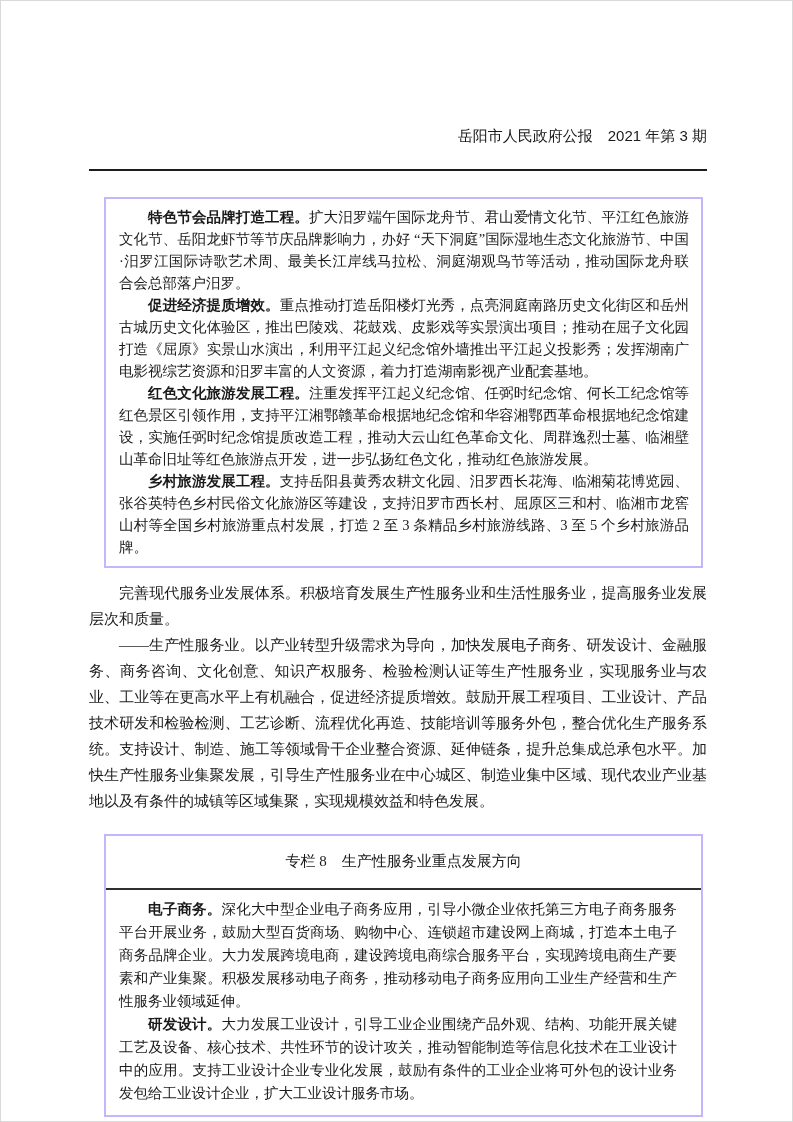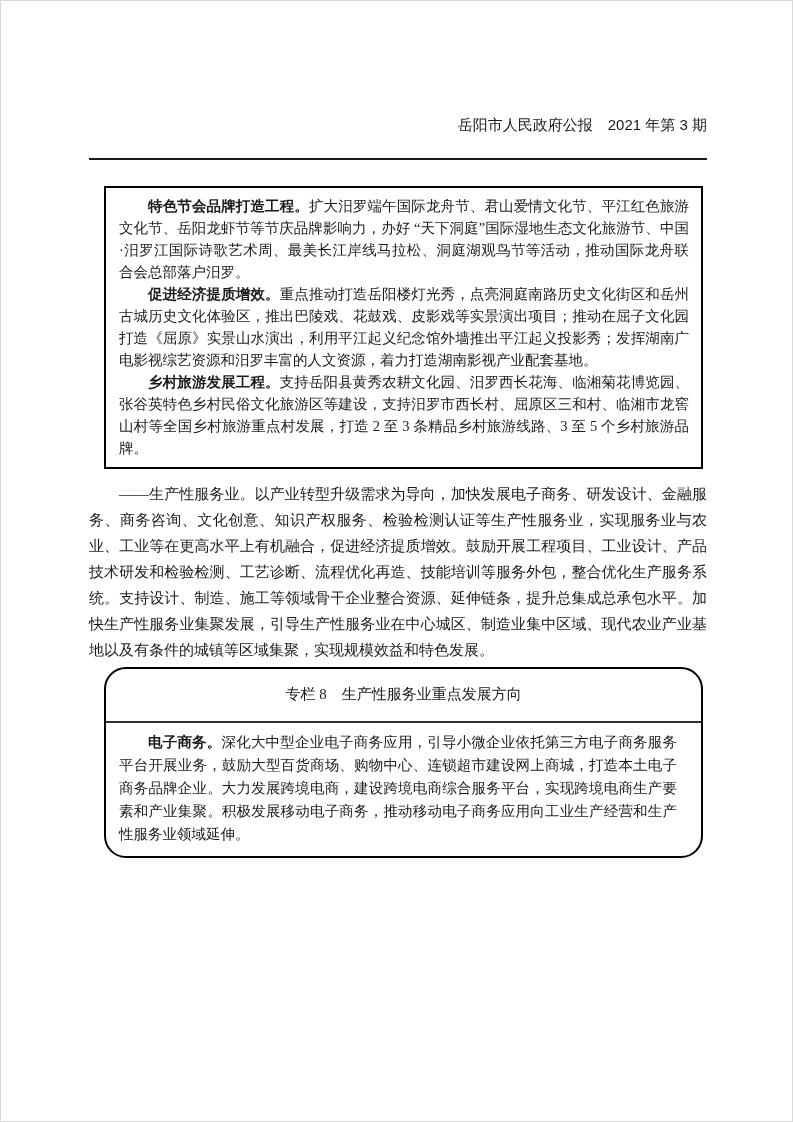--- a/index.html
+++ b/index.html
@@ -8,37 +8,37 @@
     background: #ffffff;
     border: 1px solid #d9d9d9;
     color: #1a1a1a;
     font-family: "Liberation Serif", "DejaVu Serif", serif;
     position: relative;
     overflow: hidden;
   }
   .page {
     position: absolute;
     left: 88px;
-    top: 0;
+    top: 11px;
     width: 618px;
   }
   .header {
     padding-top: 95px;
     text-align: right;
     font-family: "Liberation Sans", "DejaVu Sans", sans-serif;
     font-size: 15px;
     line-height: 19px;
     white-space: pre;
   }
   .header-rule {
     border-bottom: 2px solid #1c1c1c;
     margin-top: 5px;
   }
   .box {
-    border: 2px solid #000000;
+    border: 2px solid #c4b5fd;
     margin-left: 15px;
     margin-right: 4px;
   }
   .box1 {
     margin-top: 26px;
     padding: 7px 12px 8px 13px;
   }
   .box p {
     font-size: 14.5px;
     line-height: 22px;
@@ -57,22 +57,21 @@
   .main-text p {
     font-size: 15px;
     line-height: 26px;
     text-align: justify;
     text-justify: inter-ideograph;
     text-indent: 2em;
   }
   .main-text p + p {
   }
   .box2 {
-    margin-top: 4px;
-    border-radius: 22px;
+    margin-top: 20px;
   }
   .box2-title {
     text-align: center;
     font-size: 15px;
     padding: 16px 0 17px 0;
     border-bottom: 2px solid #2f2f2f;
     white-space: pre;
   }
   .box2-content {
     padding: 8px 24px 10px 13px;
@@ -87,27 +86,30 @@
 <div class="page">
 
   <div class="header">
     <span>岳阳市人民政府公报　2021 年第 3 期</span>
   </div>
   <div class="header-rule"></div>
 
   <div class="box box1">
     <p><b class="lead">特色节会品牌打造工程。</b><span>扩大汨罗端午国际龙舟节、君山爱情文化节、平江红色旅游文化节、岳阳龙虾节等节庆品牌影响力，办好 “天下洞庭”国际湿地生态文化旅游节、中国·汨罗江国际诗歌艺术周、最美长江岸线马拉松、洞庭湖观鸟节等活动，推动国际龙舟联合会总部落户汨罗。</span></p>
     <p><b class="lead">促进经济提质增效。</b><span>重点推动打造岳阳楼灯光秀，点亮洞庭南路历史文化街区和岳州古城历史文化体验区，推出巴陵戏、花鼓戏、皮影戏等实景演出项目；推动在屈子文化园打造《屈原》实景山水演出，利用平江起义纪念馆外墙推出平江起义投影秀；发挥湖南广电影视综艺资源和汨罗丰富的人文资源，着力打造湖南影视产业配套基地。</span></p>
+    <p><b class="lead">红色文化旅游发展工程。</b><span>注重发挥平江起义纪念馆、任弼时纪念馆、何长工纪念馆等红色景区引领作用，支持平江湘鄂赣革命根据地纪念馆和华容湘鄂西革命根据地纪念馆建设，实施任弼时纪念馆提质改造工程，推动大云山红色革命文化、周群逸烈士墓、临湘壁山革命旧址等红色旅游点开发，进一步弘扬红色文化，推动红色旅游发展。</span></p>
     <p><b class="lead">乡村旅游发展工程。</b><span>支持岳阳县黄秀农耕文化园、汨罗西长花海、临湘菊花博览园、张谷英特色乡村民俗文化旅游区等建设，支持汨罗市西长村、屈原区三和村、临湘市龙窖山村等全国乡村旅游重点村发展，打造 2 至 3 条精品乡村旅游线路、3 至 5 个乡村旅游品牌。</span></p>
   </div>
 
   <div class="main-text">
+    <p>完善现代服务业发展体系。积极培育发展生产性服务业和生活性服务业，提高服务业发展层次和质量。</p>
     <p>——生产性服务业。以产业转型升级需求为导向，加快发展电子商务、研发设计、金融服务、商务咨询、文化创意、知识产权服务、检验检测认证等生产性服务业，实现服务业与农业、工业等在更高水平上有机融合，促进经济提质增效。鼓励开展工程项目、工业设计、产品技术研发和检验检测、工艺诊断、流程优化再造、技能培训等服务外包，整合优化生产服务系统。支持设计、制造、施工等领域骨干企业整合资源、延伸链条，提升总集成总承包水平。加快生产性服务业集聚发展，引导生产性服务业在中心城区、制造业集中区域、现代农业产业基地以及有条件的城镇等区域集聚，实现规模效益和特色发展。</p>
   </div>
 
   <div class="box box2">
     <div class="box2-title">专栏 8　生产性服务业重点发展方向</div>
     <div class="box2-content">
       <p><b class="lead">电子商务。</b><span>深化大中型企业电子商务应用，引导小微企业依托第三方电子商务服务平台开展业务，鼓励大型百货商场、购物中心、连锁超市建设网上商城，打造本土电子商务品牌企业。大力发展跨境电商，建设跨境电商综合服务平台，实现跨境电商生产要素和产业集聚。积极发展移动电子商务，推动移动电子商务应用向工业生产经营和生产性服务业领域延伸。</span></p>
+      <p><b class="lead">研发设计。</b><span>大力发展工业设计，引导工业企业围绕产品外观、结构、功能开展关键工艺及设备、核心技术、共性环节的设计攻关，推动智能制造等信息化技术在工业设计中的应用。支持工业设计企业专业化发展，鼓励有条件的工业企业将可外包的设计业务发包给工业设计企业，扩大工业设计服务市场。</span></p>
     </div>
   </div>
 
 </div>
 
 </body></html>

